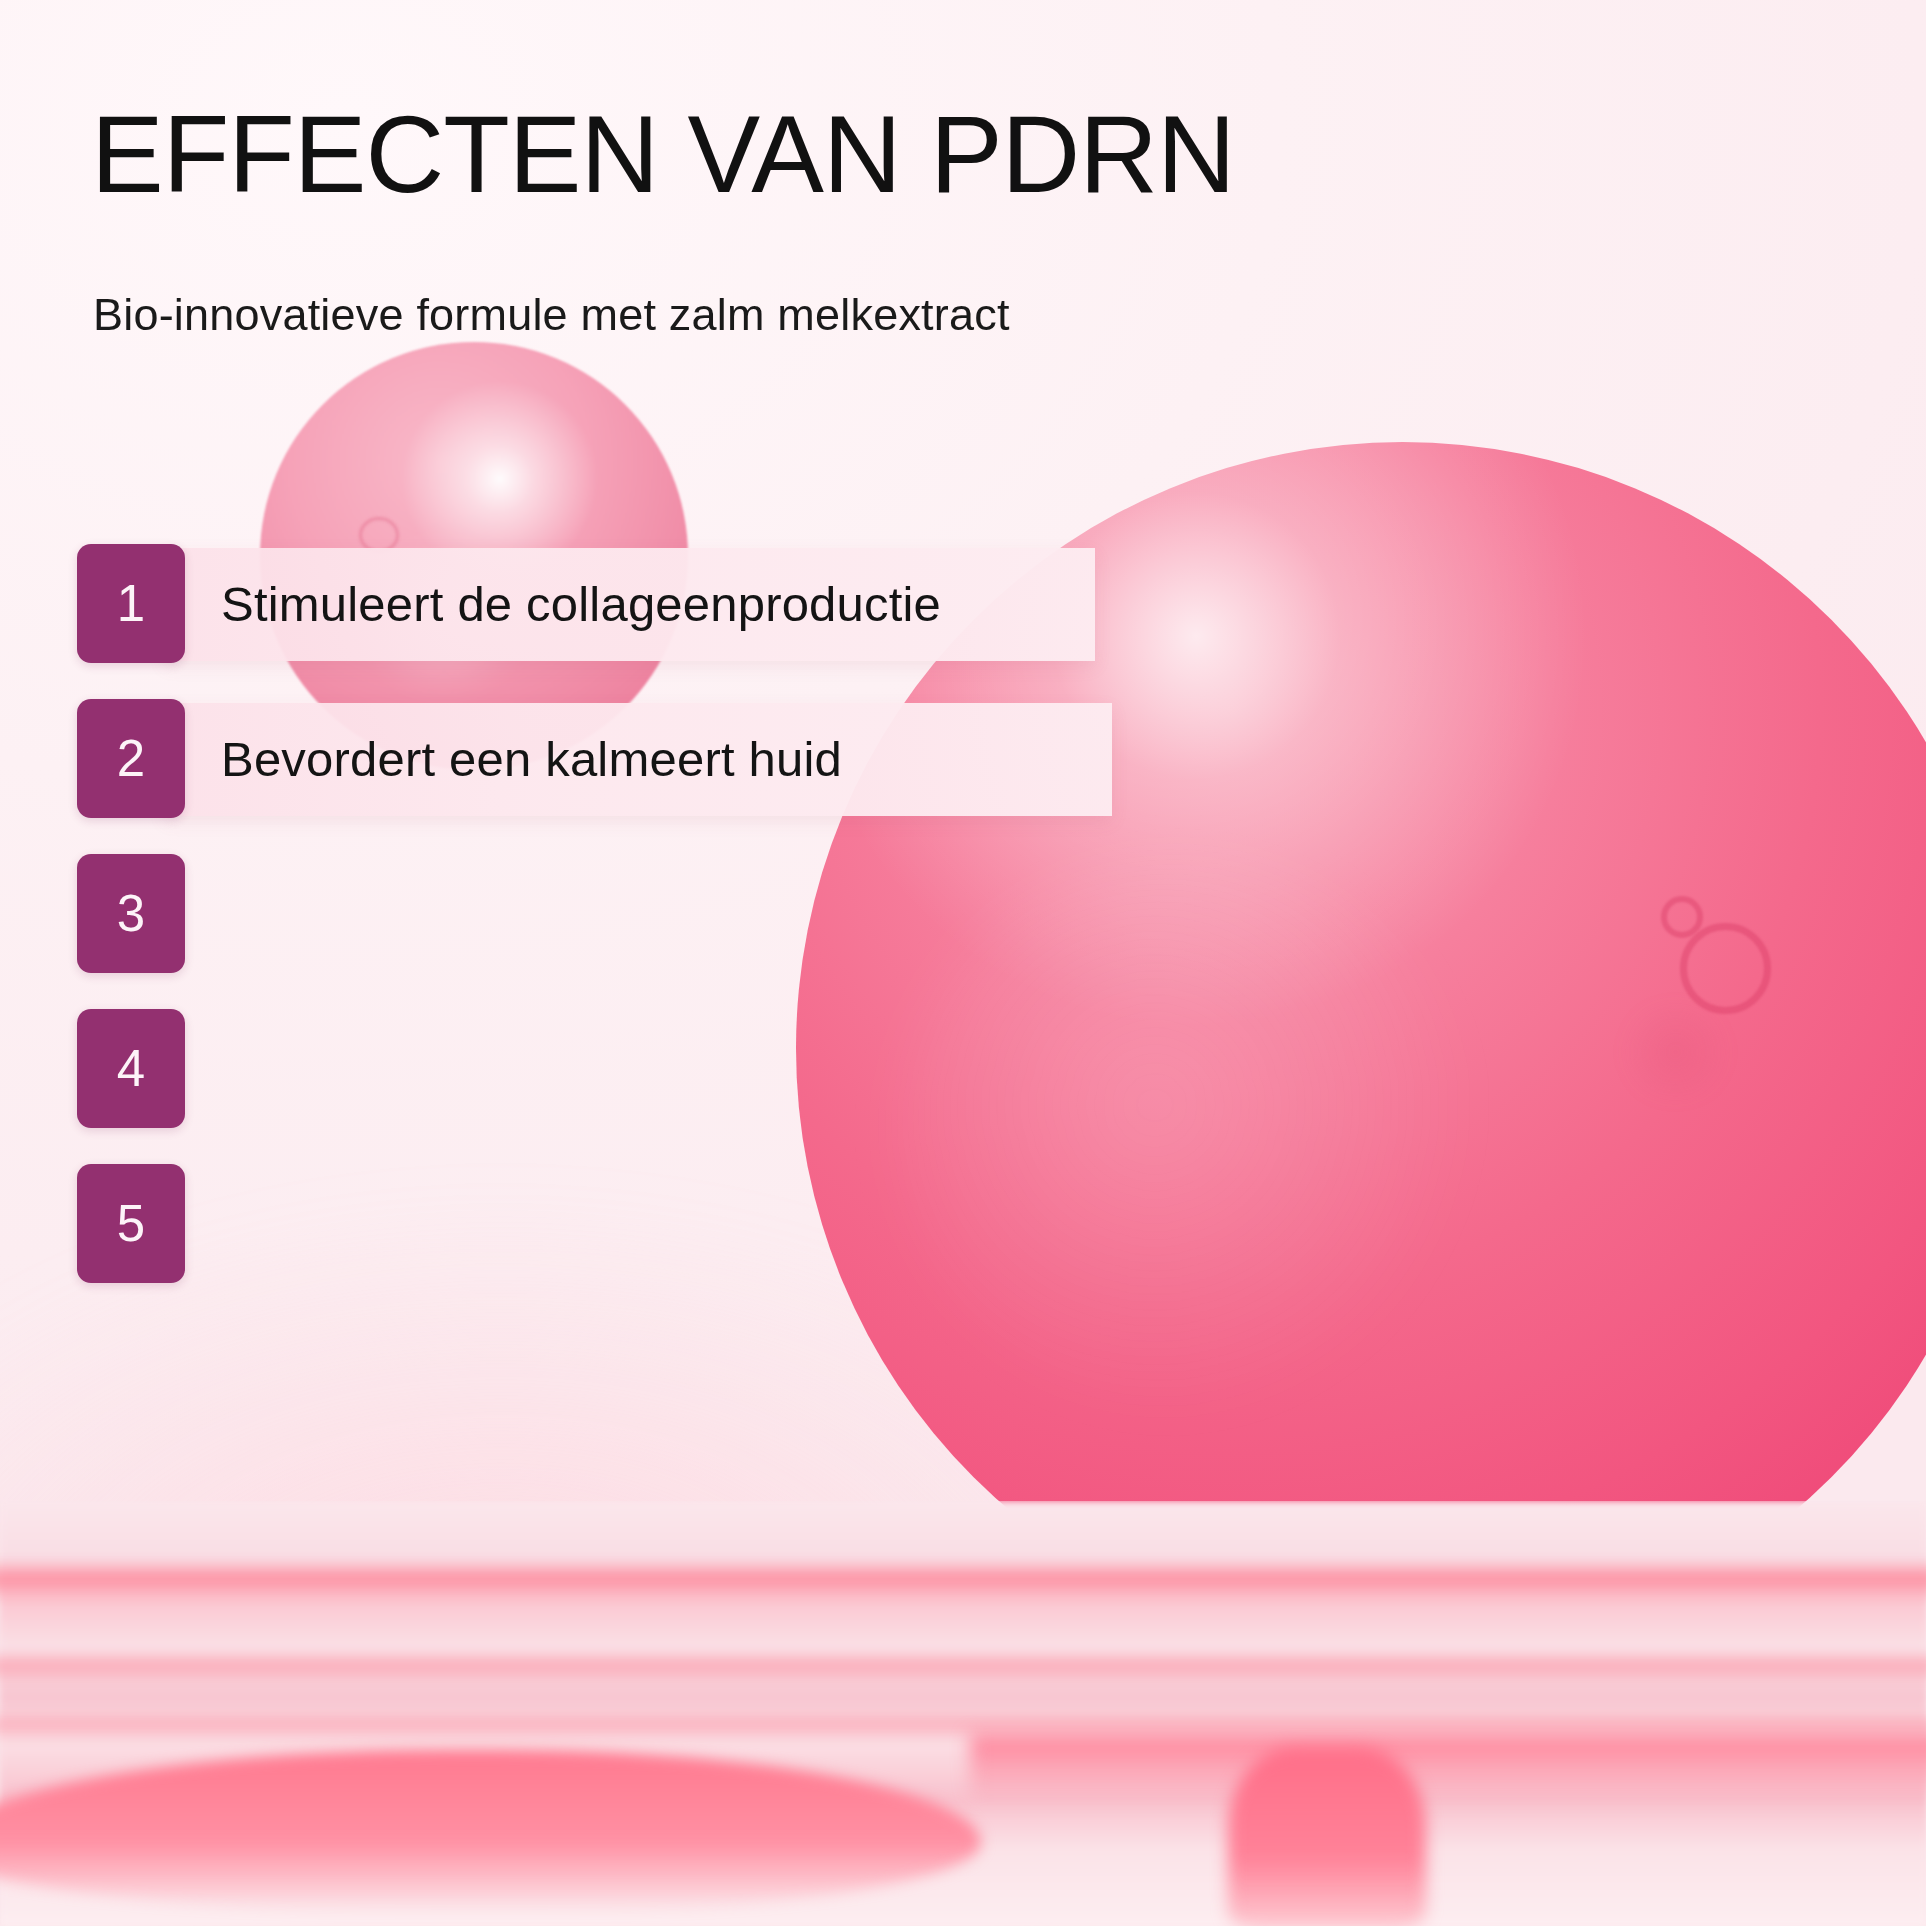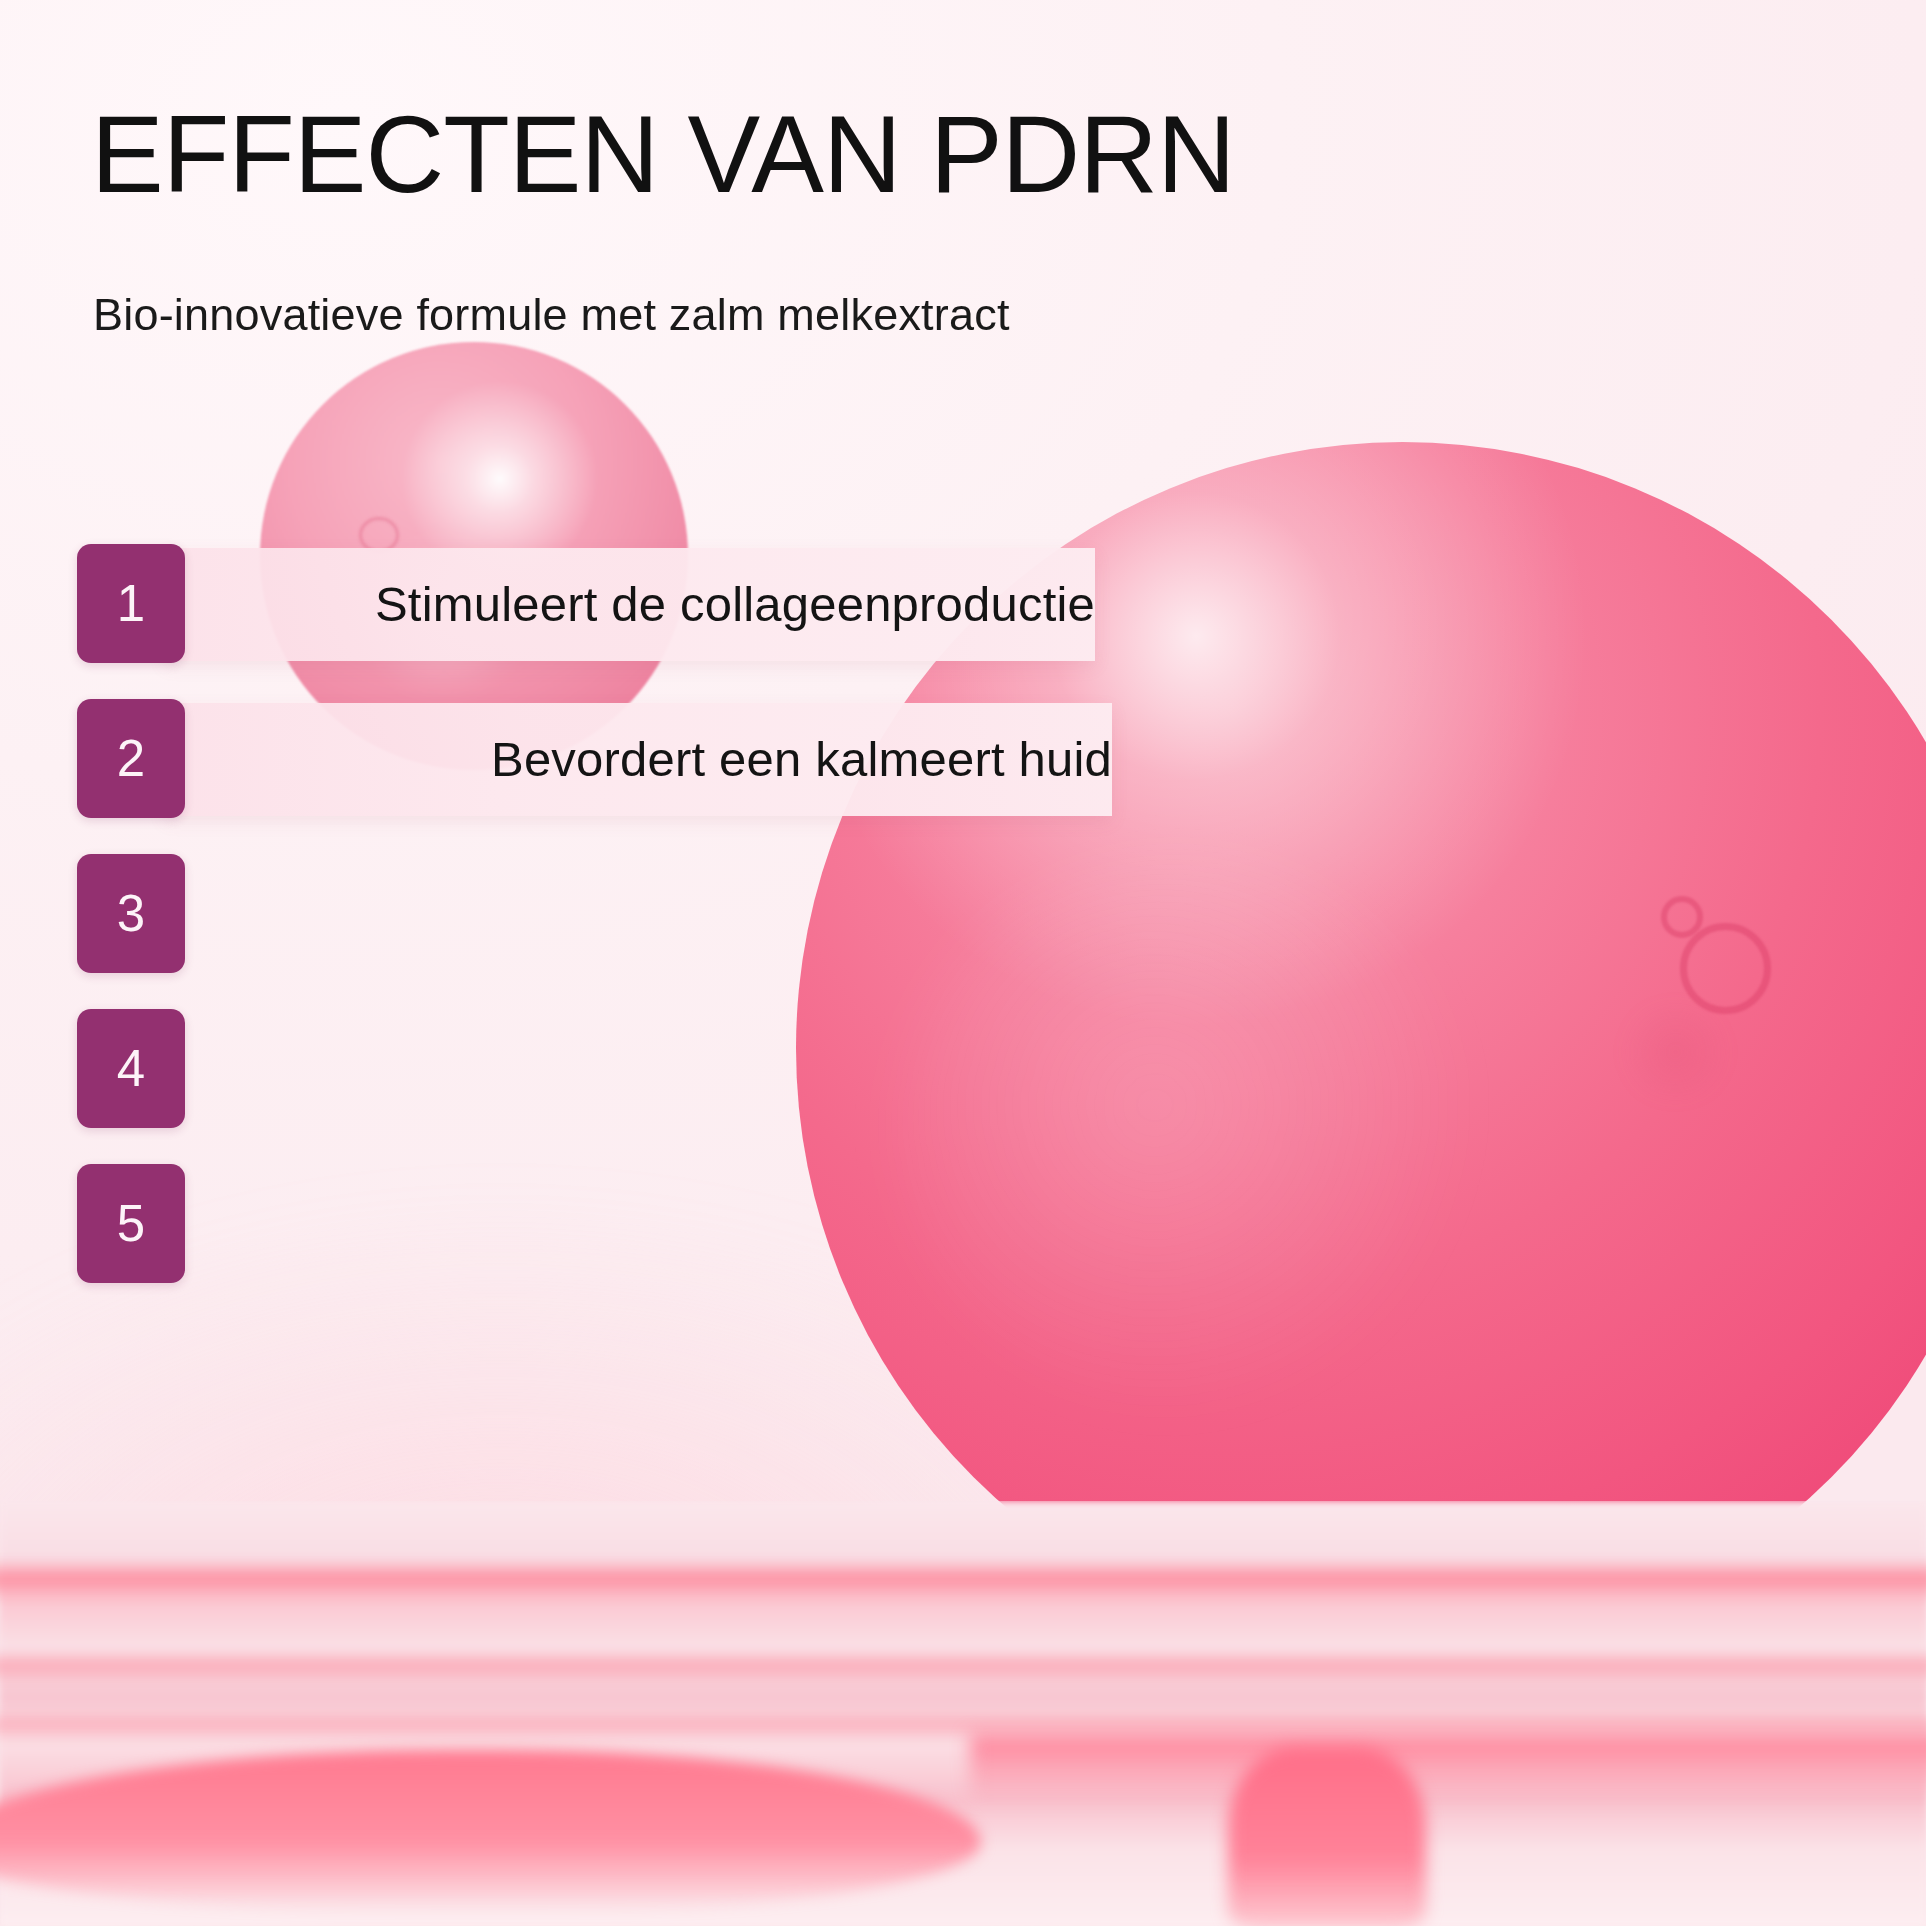--- a/index.html
+++ b/index.html
@@ -244,21 +244,20 @@
   .benefit-bar {
     position: absolute;
     left: 164px;
     top: 4px;
     height: 113px;
     background: linear-gradient(90deg, rgba(252,225,233,.93) 0%, rgba(253,232,238,.95) 38%, rgba(253,236,241,.96) 100%);
     box-shadow: 0 6px 16px rgba(180,90,120,.10);
     display: flex;
     align-items: center;
     z-index: 2;
-    justify-content: flex-end;
   }
 
   .benefit-text {
     margin-left: 57px;
     font-size: 49px;
     line-height: 1;
     color: #141414;
     font-weight: 400;
     letter-spacing: 0.2px;
     white-space: nowrap;

